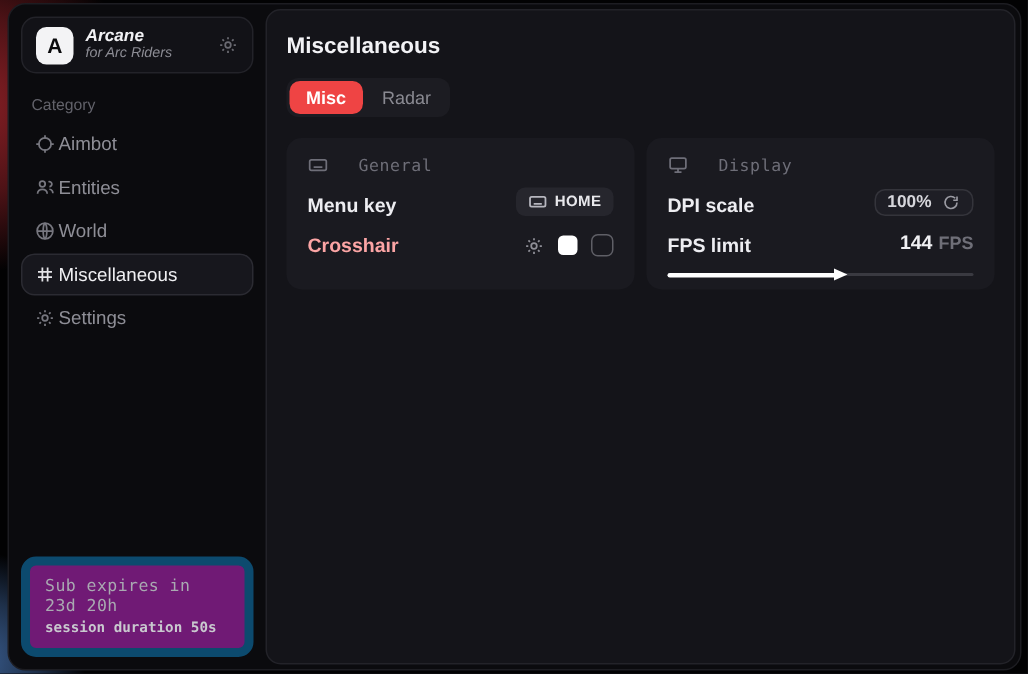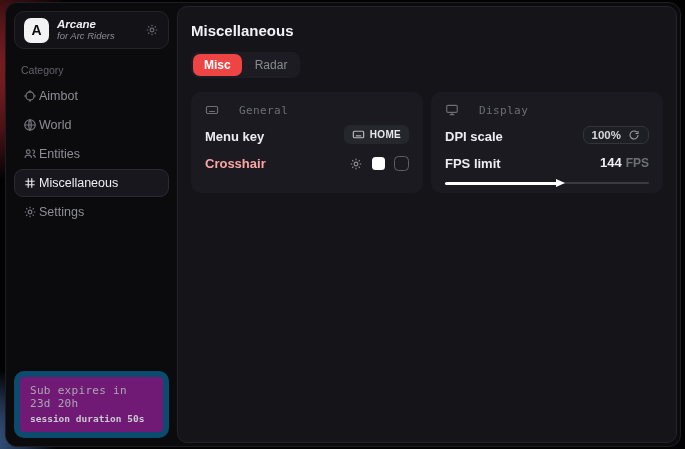--- a/index.html
+++ b/index.html
@@ -136,35 +136,35 @@
           <svg width="14" height="14" viewBox="0 0 24 24" fill="none" stroke="currentColor" stroke-width="2">
             <circle cx="12" cy="12" r="7"></circle>
               <path d="M12 2v4M12 18v4M2 12h4M18 12h4"></path>
           </svg>
         </span>
         <span>Aimbot</span>
       </div>
       <div class="nav-item">
         <span class="nicon">
           <svg width="14" height="14" viewBox="0 0 24 24" fill="none" stroke="currentColor" stroke-width="2">
-            <circle cx="12" cy="12" r="9"></circle>
-              <path d="M3 12h18M12 3c2.8 2.6 2.8 15.4 0 18M12 3c-2.8 2.6-2.8 15.4 0 18"></path>
-          </svg>
-        </span>
-        <span>World</span>
-      </div>
-      <div class="nav-item">
-        <span class="nicon">
-          <svg width="14" height="14" viewBox="0 0 24 24" fill="none" stroke="currentColor" stroke-width="2">
             <circle cx="9" cy="8" r="3.2"></circle>
               <path d="M3.5 19c0-3 2.4-5 5.5-5s5.5 2 5.5 5"></path>
             <path d="M16 5.5a2.8 2.8 0 1 1 1 5.4M17 14c2.6.4 4 2.2 4 4.5"></path>
           </svg>
         </span>
         <span>Entities</span>
+      </div>
+      <div class="nav-item">
+        <span class="nicon">
+          <svg width="14" height="14" viewBox="0 0 24 24" fill="none" stroke="currentColor" stroke-width="2">
+            <circle cx="12" cy="12" r="9"></circle>
+              <path d="M3 12h18M12 3c2.8 2.6 2.8 15.4 0 18M12 3c-2.8 2.6-2.8 15.4 0 18"></path>
+          </svg>
+        </span>
+        <span>World</span>
       </div>
       <div class="nav-item active">
         <span class="nicon">
           <svg width="14" height="14" viewBox="0 0 24 24" fill="none" stroke="currentColor" stroke-width="2">
             <path d="M4 9h16M4 15h16M9 4v16M15 4v16"></path>
           </svg>
         </span>
         <span>Miscellaneous</span>
       </div>
       <div class="nav-item">

